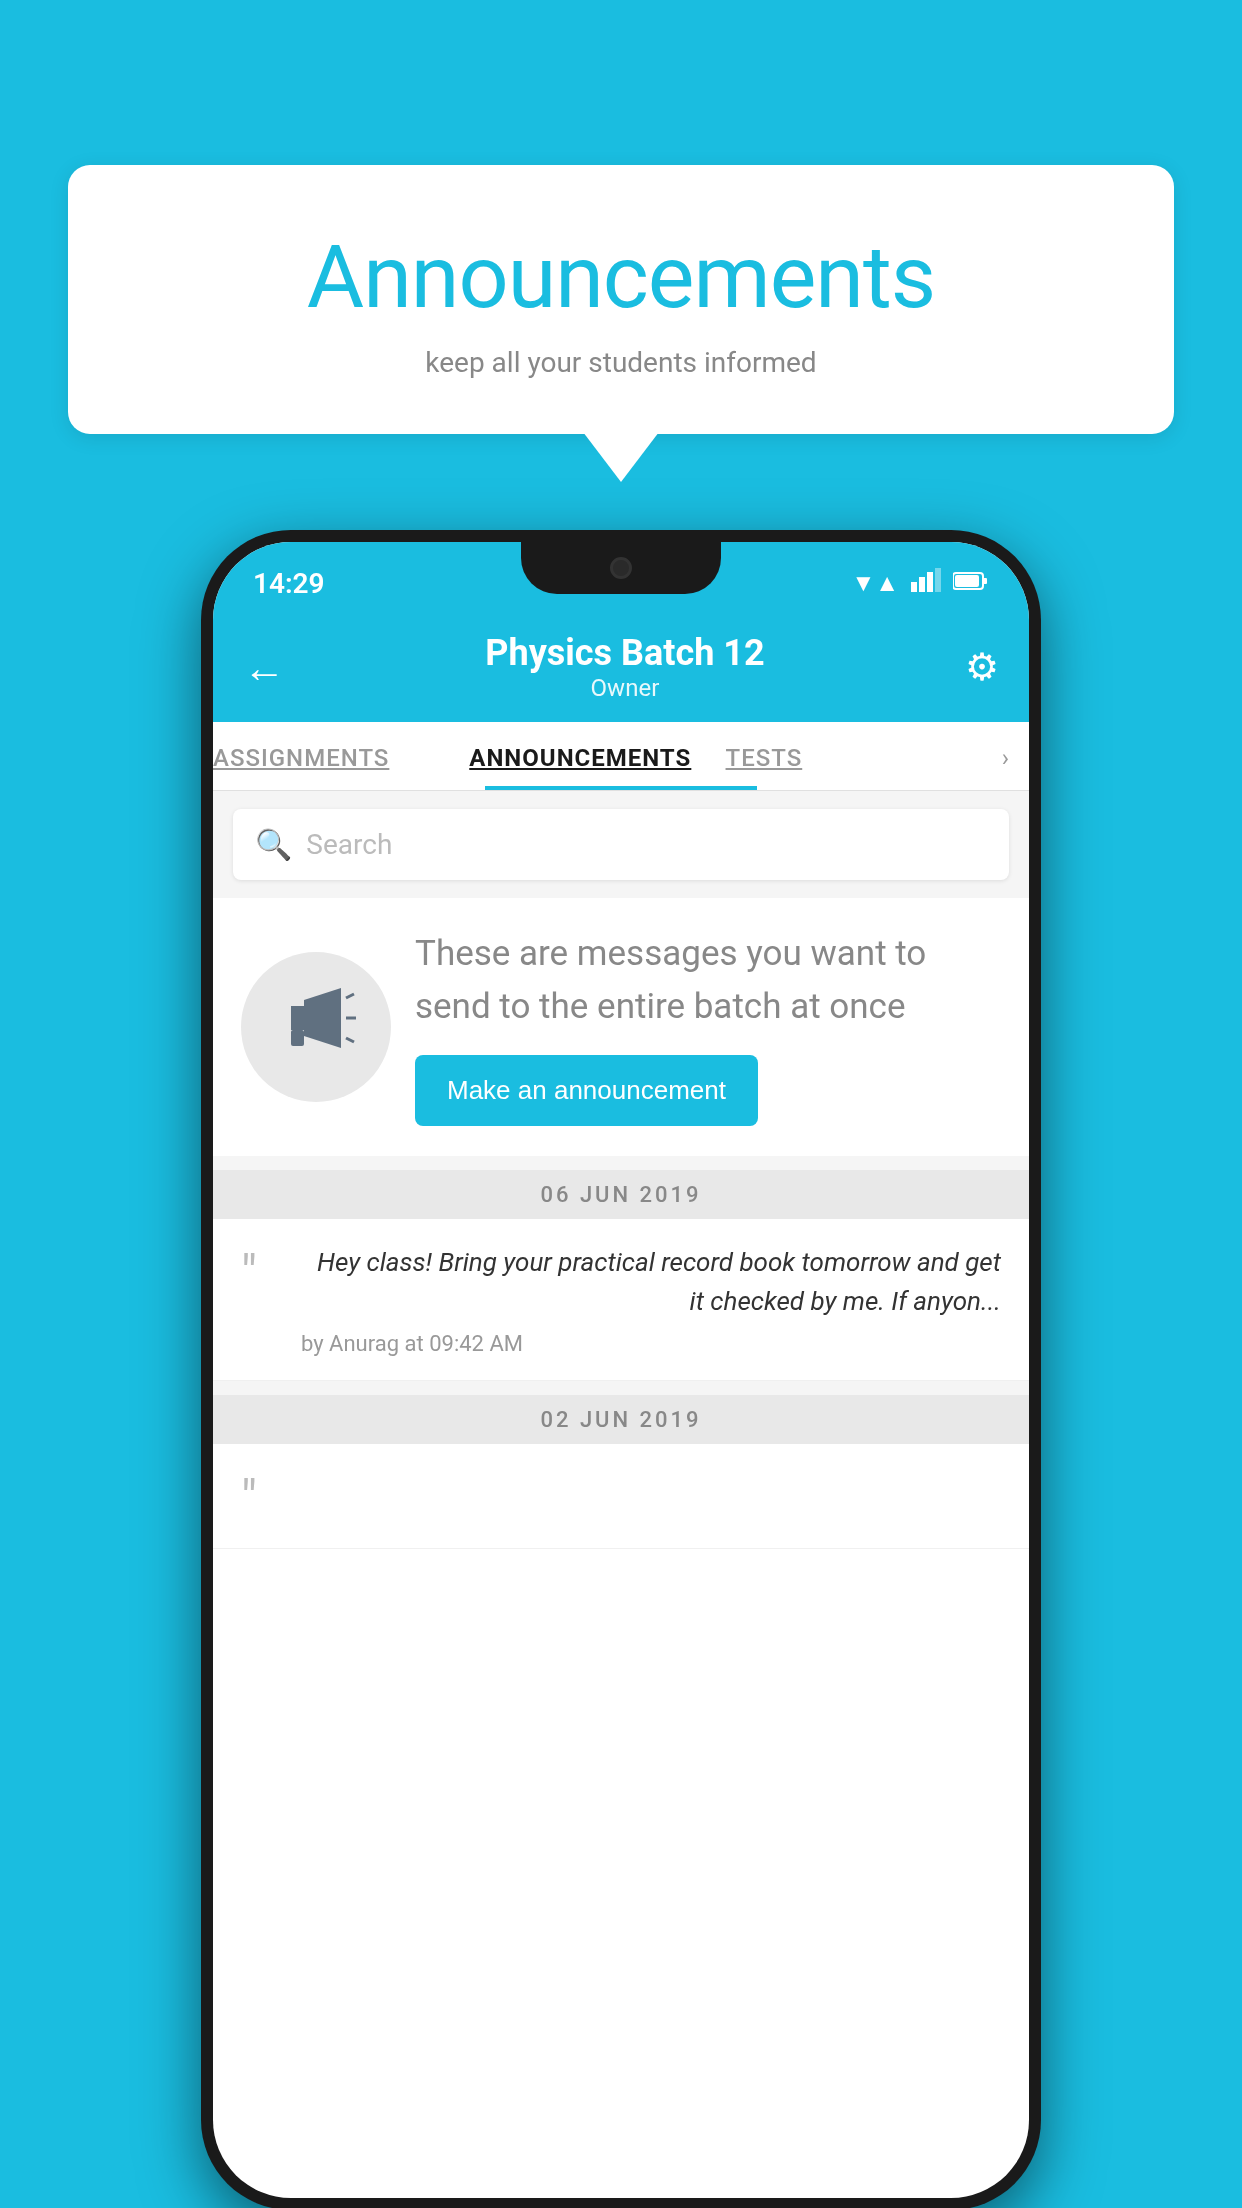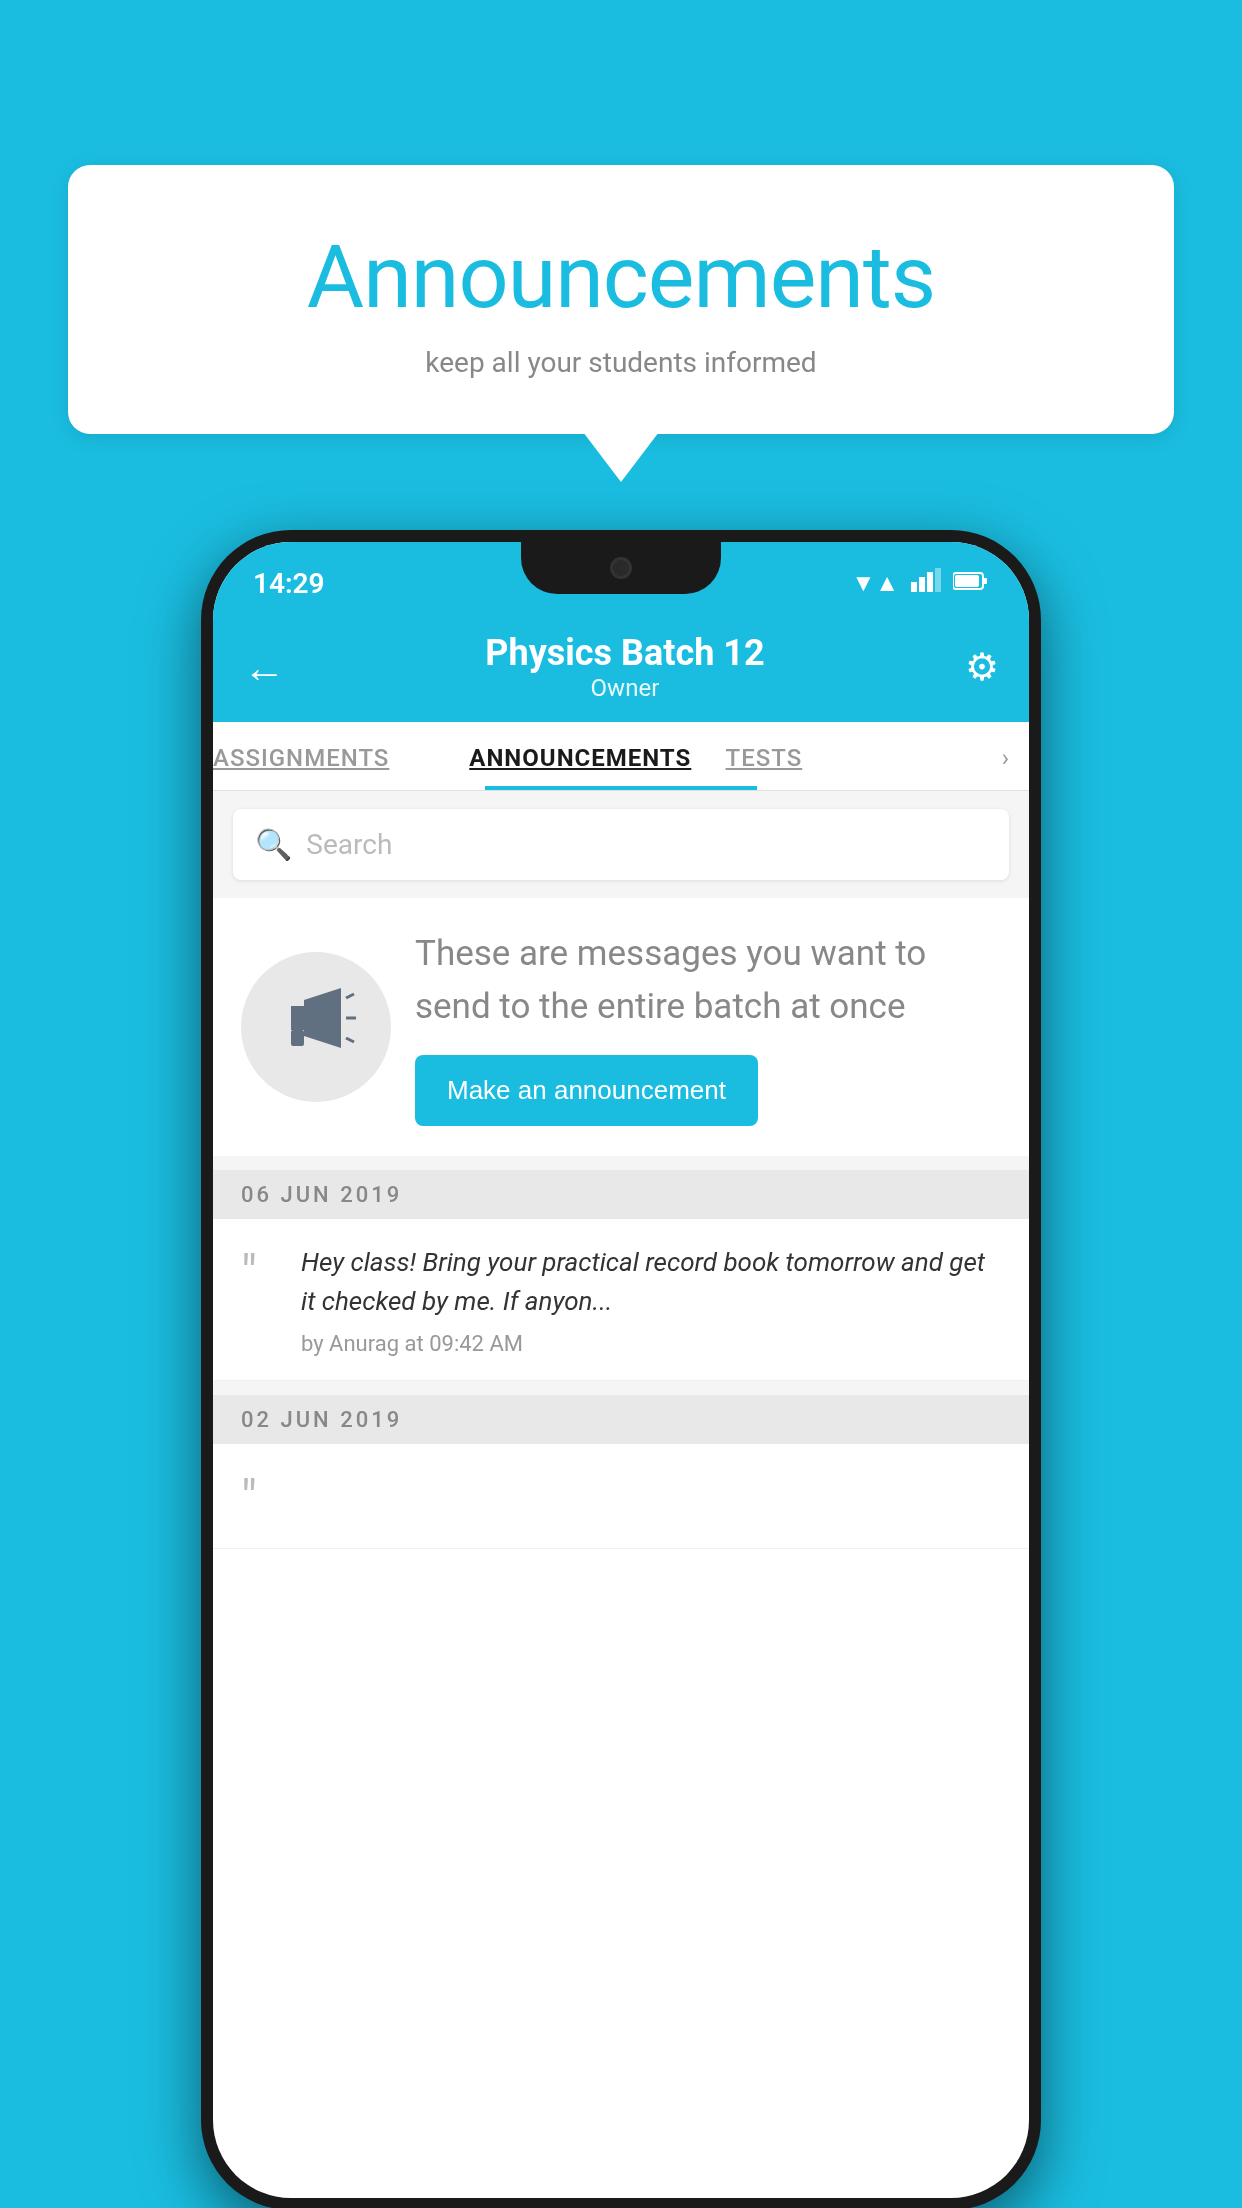--- a/index.html
+++ b/index.html
@@ -291,20 +291,21 @@
     }
 
     
     .date-divider {
       background: #e8e8e8;
       padding: 12px 28px;
       font-size: 22px;
       color: #888;
       letter-spacing: 3px;
       font-weight: 500;
+      text-align: center;
     }
 
     
     .announcement-item {
       background: #fff;
       padding: 24px 28px;
       display: flex;
       align-items: flex-start;
       gap: 20px;
       border-bottom: 1px solid #f0f0f0;
@@ -318,20 +319,21 @@
     }
     .announcement-text-block {
       flex: 1;
     }
     .announcement-text {
       font-size: 26px;
       color: #333;
       font-style: italic;
       line-height: 1.5;
       margin-bottom: 10px;
+      text-align: right;
     }
     .announcement-meta {
       font-size: 22px;
       color: #999;
     }
 
     
     .second-date-section {
       background: #e8e8e8;
       padding: 12px 28px;

